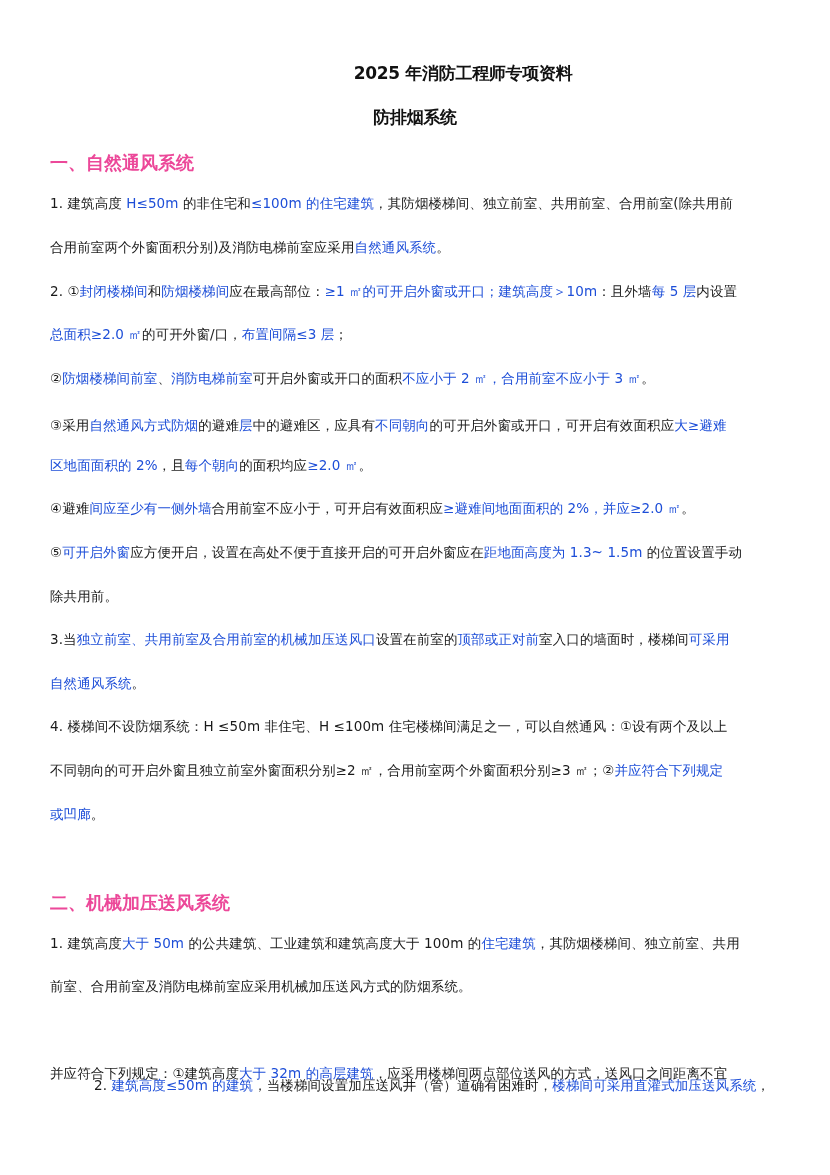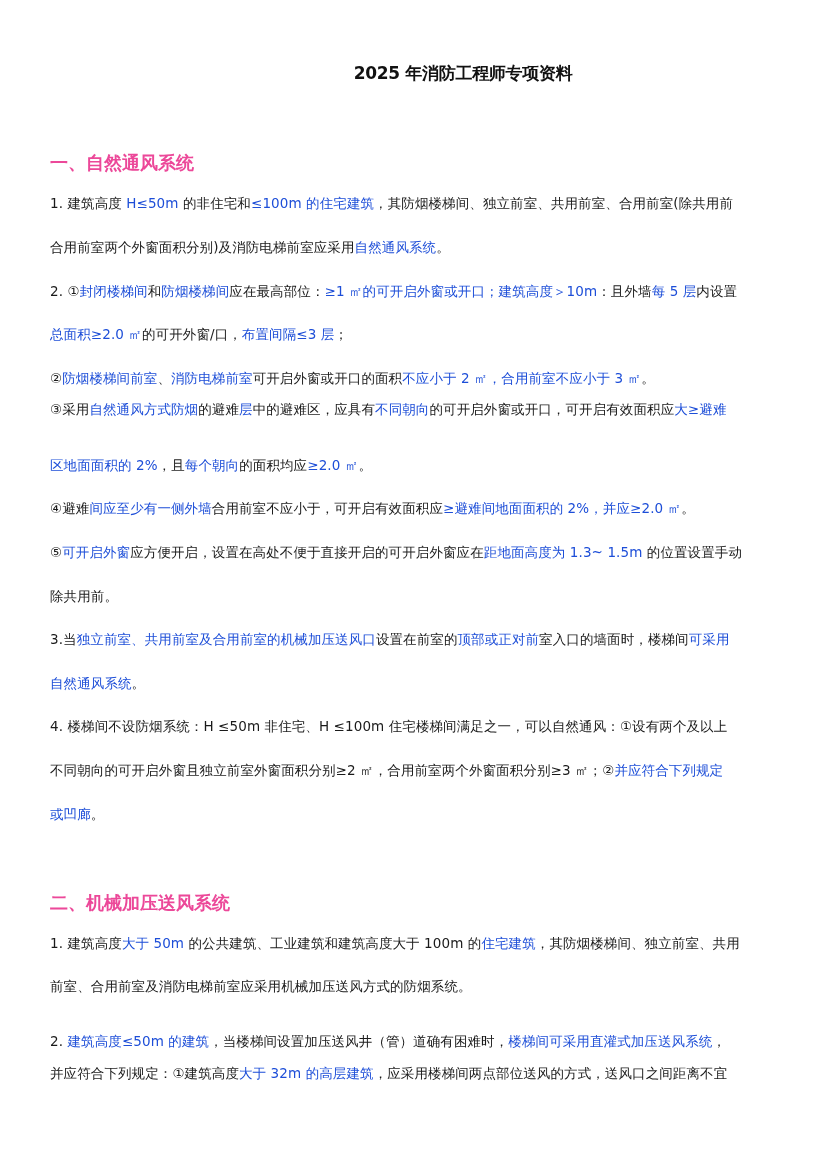--- a/index.html
+++ b/index.html
@@ -10,40 +10,41 @@
            font-size: 17px; color: #111; letter-spacing: -0.3px; }
   .heading { position: absolute; left: 50px; font-weight: bold; font-size: 18px; color: #ec4899; }
   .line { position: absolute; left: 50px; font-size: 13.5px; white-space: nowrap; line-height: 18px; color: #1a1a1a; letter-spacing: 0.1px; }
   .r { color: #1d4ed8; }
 </style>
 </head>
 <body>
 
 <div class="page">
   <div class="title" style="top:62px;margin-left:48px;">2025 年消防工程师专项资料</div>
+  <div class="title" style="top:106px;">防排烟系统</div>
 
   <div class="heading" style="top:151px;">一、自然通风系统</div>
   <div id="sec0">
       <div class="line" style="top: 194px;"><span>1. 建筑高度 </span><span class="r">H≤50m</span><span> 的非住宅和</span><span class="r">≤100m 的住宅建筑</span><span>，其防烟楼梯间、独立前室、共用前室、合用前室(除共用前</span></div>
       <div class="line" style="top: 238px;"><span>合用前室两个外窗面积分别)及消防电梯前室应采用</span><span class="r">自然通风系统</span><span>。</span></div>
       <div class="line" style="top: 282px;"><span>2. ①</span><span class="r">封闭楼梯间</span><span>和</span><span class="r">防烟楼梯间</span><span>应在最高部位：</span><span class="r">≥1 ㎡的可开启外窗或开口；建筑高度＞10m</span><span>：且外墙</span><span class="r">每 5 层</span><span>内设置</span></div>
       <div class="line" style="top: 325px;"><span class="r">总面积≥2.0 ㎡</span><span>的可开外窗/口，</span><span class="r">布置间隔≤3 层</span><span>；</span></div>
       <div class="line" style="top: 369px;"><span>②</span><span class="r">防烟楼梯间前室</span><span>、</span><span class="r">消防电梯前室</span><span>可开启外窗或开口的面积</span><span class="r">不应小于 2 ㎡，合用前室不应小于 3 ㎡</span><span>。</span></div>
-      <div class="line" style="top: 400px;"><span>③采用</span><span class="r">自然通风方式防烟</span><span>的避难</span><span class="r">层</span><span>中的避难区，应具有</span><span class="r">不同朝向</span><span>的可开启外窗或开口，可开启有效面积应</span><span class="r">大≥避难</span></div>
+      <div class="line" style="top: 416px;"><span>③采用</span><span class="r">自然通风方式防烟</span><span>的避难</span><span class="r">层</span><span>中的避难区，应具有</span><span class="r">不同朝向</span><span>的可开启外窗或开口，可开启有效面积应</span><span class="r">大≥避难</span></div>
       <div class="line" style="top: 456px;"><span class="r">区地面面积的 2%</span><span>，且</span><span class="r">每个朝向</span><span>的面积均应</span><span class="r">≥2.0 ㎡</span><span>。</span></div>
       <div class="line" style="top: 499px;"><span>④避难</span><span class="r">间应至少有一侧外墙</span><span>合用前室不应小于，可开启有效面积应</span><span class="r">≥避难间地面面积的 2%，并应≥2.0 ㎡</span><span>。</span></div>
       <div class="line" style="top: 543px;"><span>⑤</span><span class="r">可开启外窗</span><span>应方便开启，设置在高处不便于直接开启的可开启外窗应在</span><span class="r">距地面高度为 1.3~ 1.5m</span><span> 的位置设置手动</span></div>
       <div class="line" style="top: 587px;"><span>除共用前。</span></div>
       <div class="line" style="top: 630px;"><span>3.当</span><span class="r">独立前室、共用前室及合用前室的机械加压送风口</span><span>设置在前室的</span><span class="r">顶部或正对前</span><span>室入口的墙面时，楼梯间</span><span class="r">可采用</span></div>
       <div class="line" style="top: 674px;"><span class="r">自然通风系统</span><span>。</span></div>
       <div class="line" style="top: 717px;"><span>4. 楼梯间不设防烟系统：H  ≤50m 非住宅、H  ≤100m 住宅楼梯间满足之一，可以自然通风：①设有两个及以上</span></div>
       <div class="line" style="top: 761px;"><span>不同朝向的可开启外窗且独立前室外窗面积分别≥2 ㎡，合用前室两个外窗面积分别≥3 ㎡；②</span><span class="r">并应符合下列规定</span></div>
       <div class="line" style="top: 805px;"><span class="r">或凹廊</span><span>。</span></div>
     </div>
 
   <div class="heading" style="top:891px;">二、机械加压送风系统</div>
   <div id="sec1">
       <div class="line" style="top: 934px;"><span>1. 建筑高度</span><span class="r">大于 50m</span><span> 的公共建筑、工业建筑和建筑高度大于 100m 的</span><span class="r">住宅建筑</span><span>，其防烟楼梯间、独立前室、共用</span></div>
       <div class="line" style="top: 977px;"><span>前室、合用前室及消防电梯前室应采用机械加压送风方式的防烟系统。</span></div>
-      <div class="line" style="top: 1032px;"><span>2. </span><span class="r">建筑高度≤50m 的建筑</span><span>，当楼梯间设置加压送风井（管）道确有困难时，</span><span class="r">楼梯间可采用直灌式加压送风系统</span><span>，</span></div>
+      <div class="line" style="top: 1076px; margin-left: 44px;"><span>2. </span><span class="r">建筑高度≤50m 的建筑</span><span>，当楼梯间设置加压送风井（管）道确有困难时，</span><span class="r">楼梯间可采用直灌式加压送风系统</span><span>，</span></div>
       <div class="line" style="top: 1064px;"><span>并应符合下列规定：①建筑高度</span><span class="r">大于 32m 的高层建筑</span><span>，应采用楼梯间两点部位送风的方式，送风口之间距离不宜</span></div>
     </div>
 </div>
 
 </body></html>

